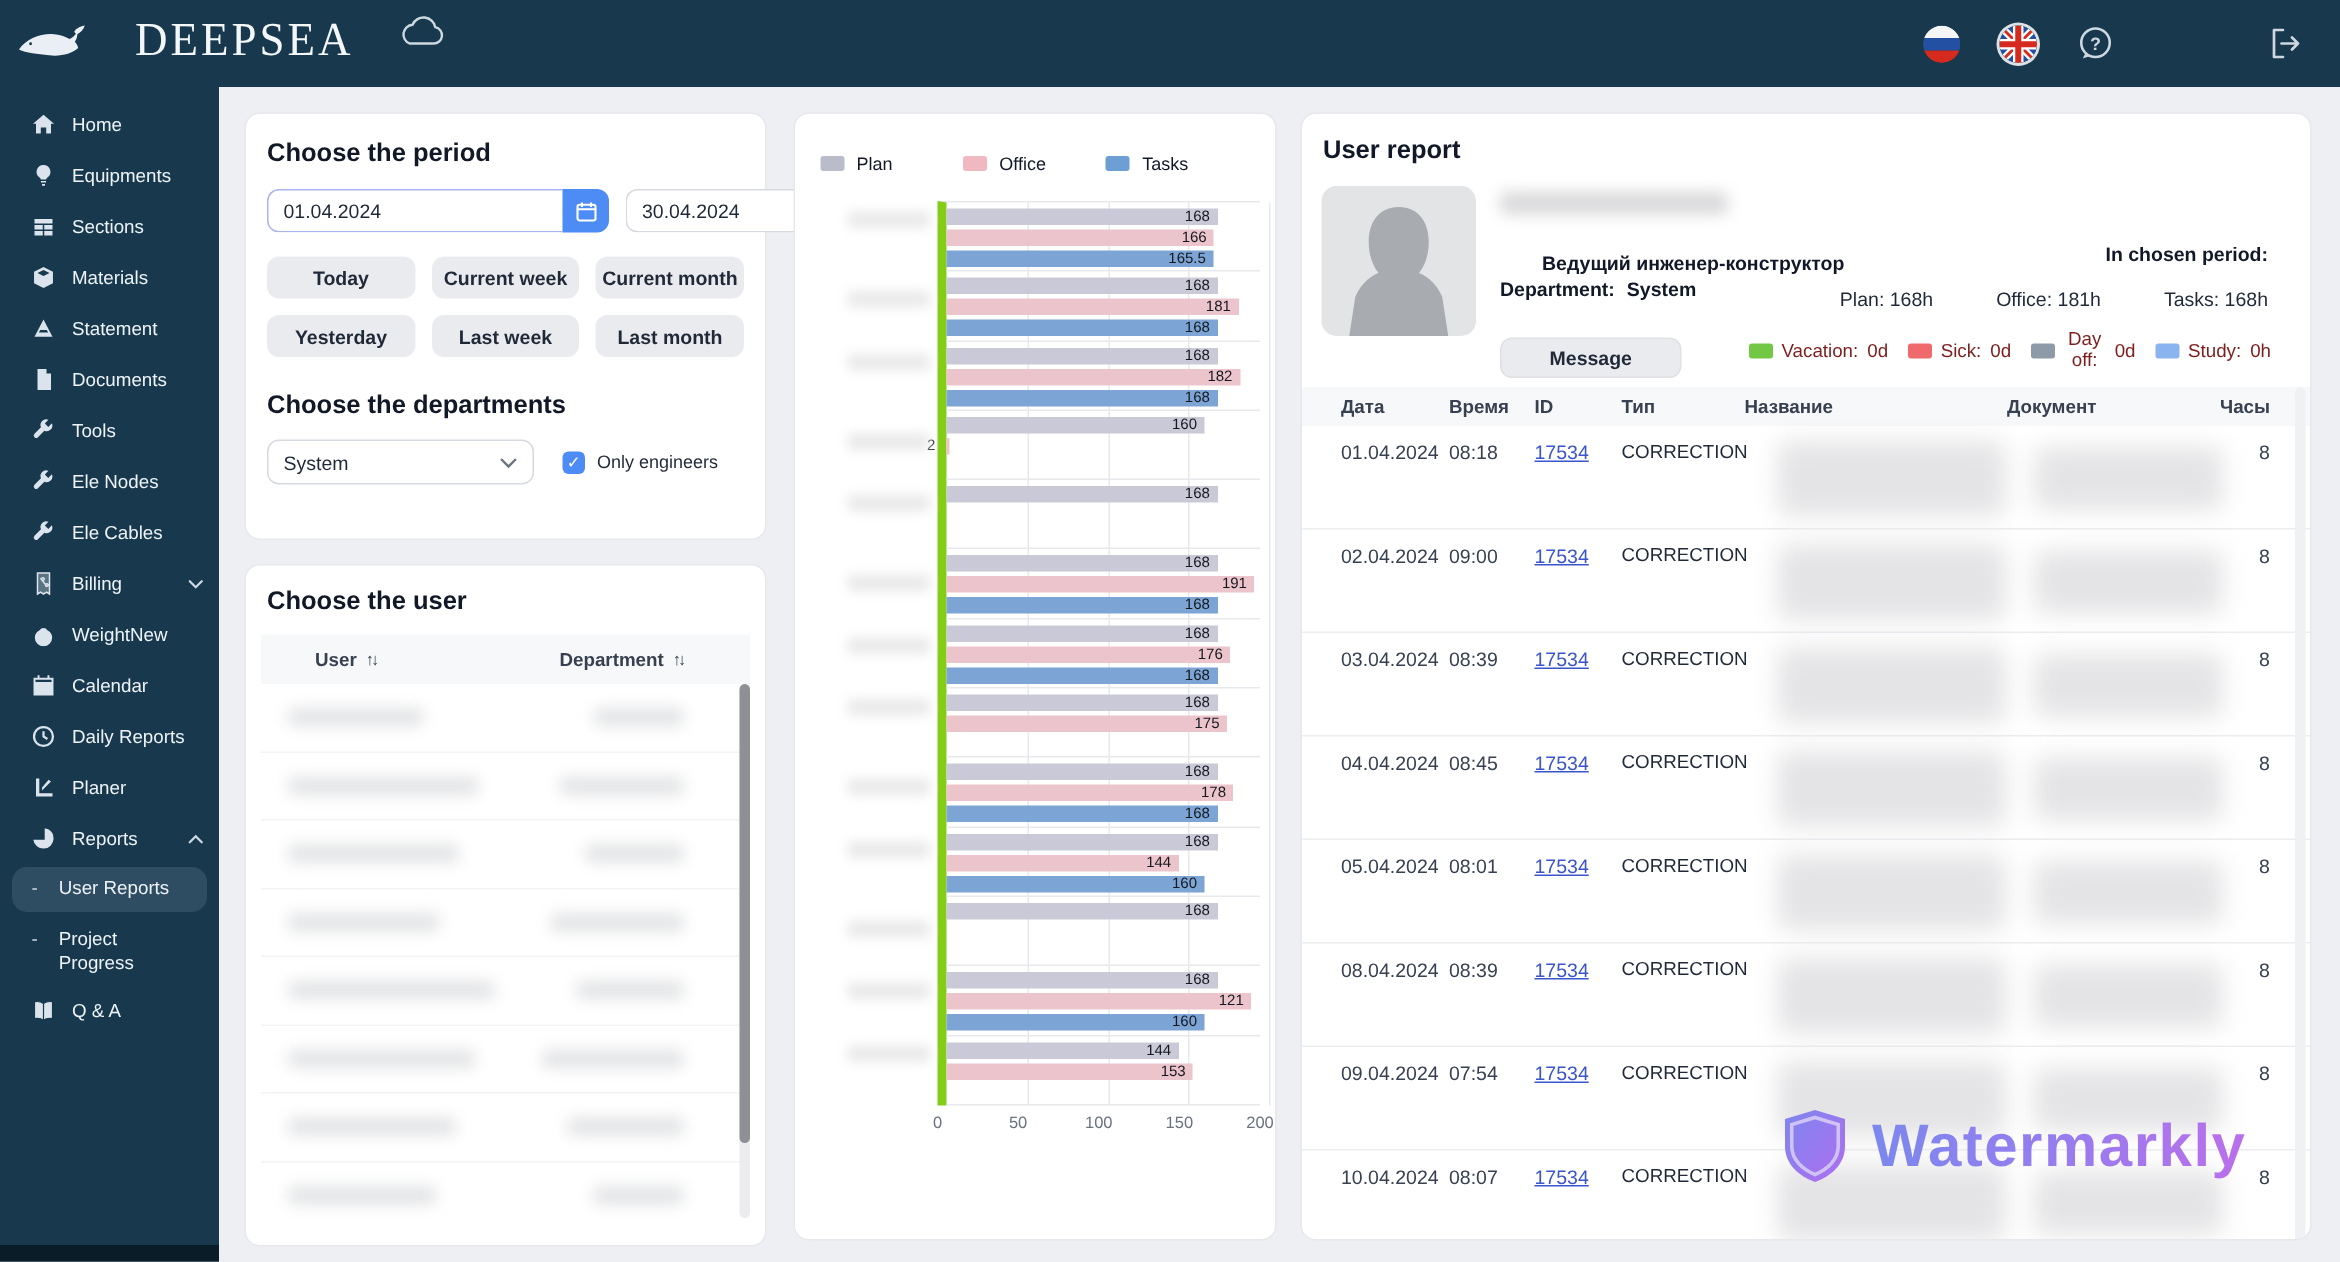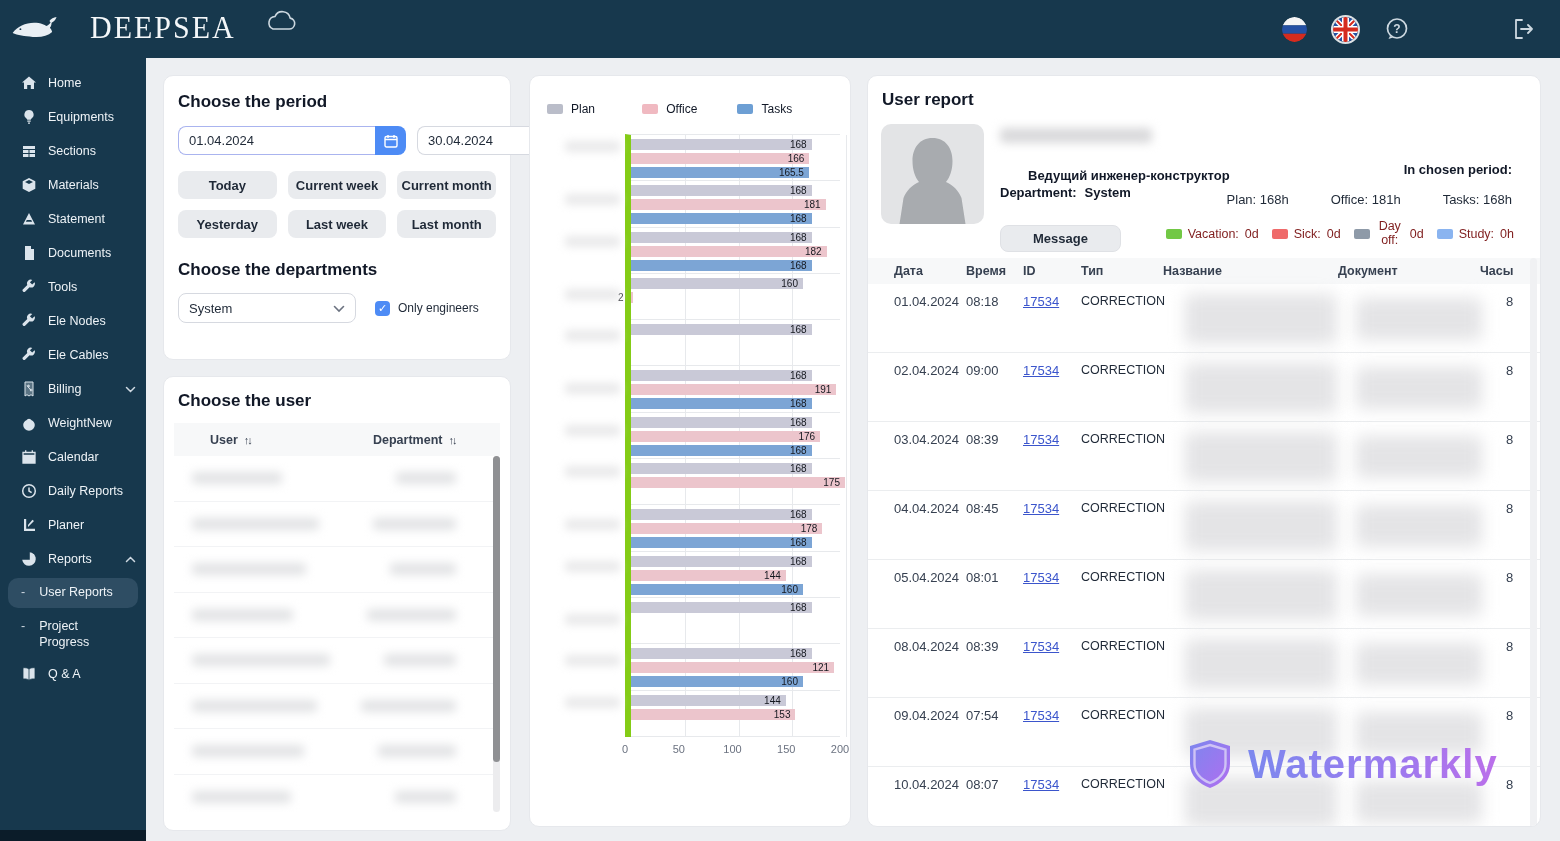--- a/index.html
+++ b/index.html
@@ -535,21 +535,21 @@
           </div>
           <div class="cbar" style="width: 180.6px; background: rgb(124, 165, 213);">
             <span class="val">168</span>
           </div>
           <div class="ylabel-blob" style="left: -66px; top: 12px;"></div>
         </div>
         <div class="cgroup">
           <div class="cbar" style="width: 180.6px; background: rgb(201, 201, 215);">
             <span class="val">168</span>
           </div>
-          <div class="cbar" style="width: 214px; background: rgb(236, 197, 204);">
+          <div class="cbar" style="width: 187px; background: rgb(236, 197, 204);">
             <span class="val">175</span>
           </div>
           <div class="ylabel-blob" style="left: -66px; top: 7px;"></div>
         </div>
         <div class="cgroup">
           <div class="cbar" style="width: 180.6px; background: rgb(201, 201, 215);">
             <span class="val">168</span>
           </div>
           <div class="cbar" style="width: 191.35px; background: rgb(236, 197, 204);">
             <span class="val">178</span>

